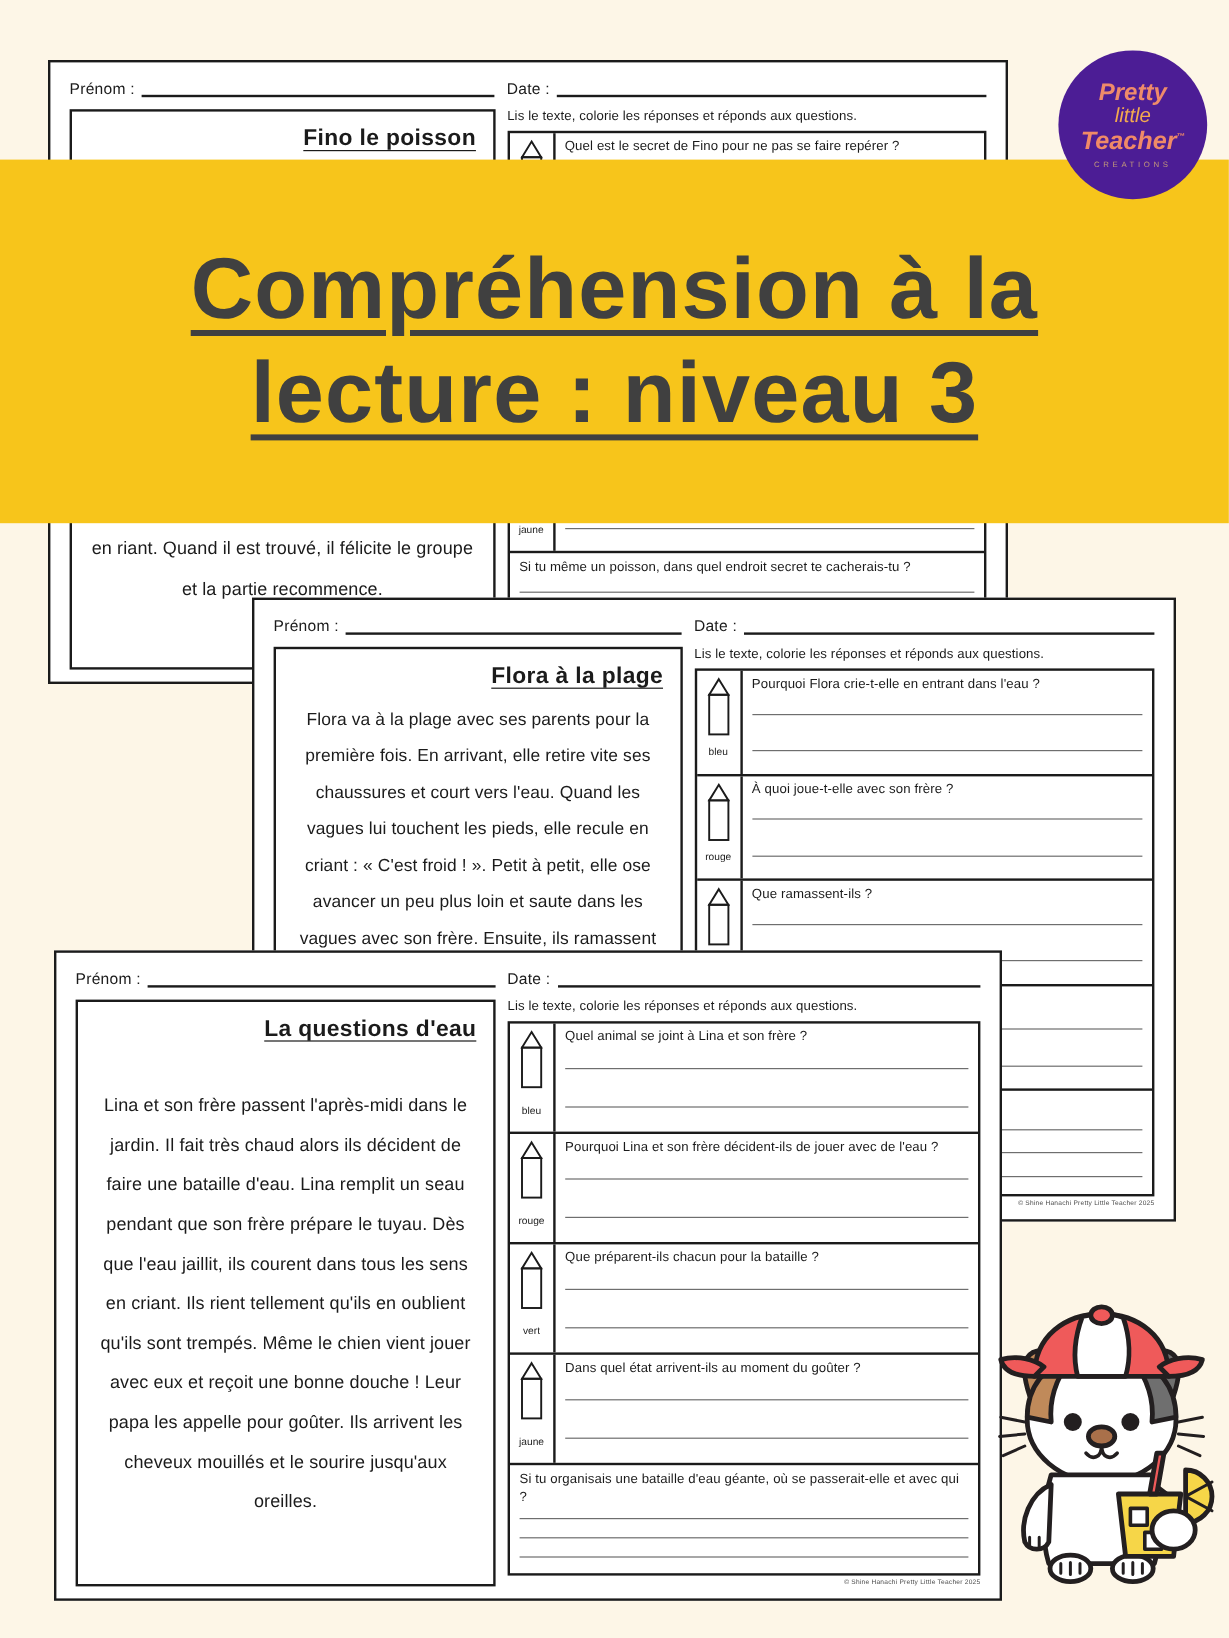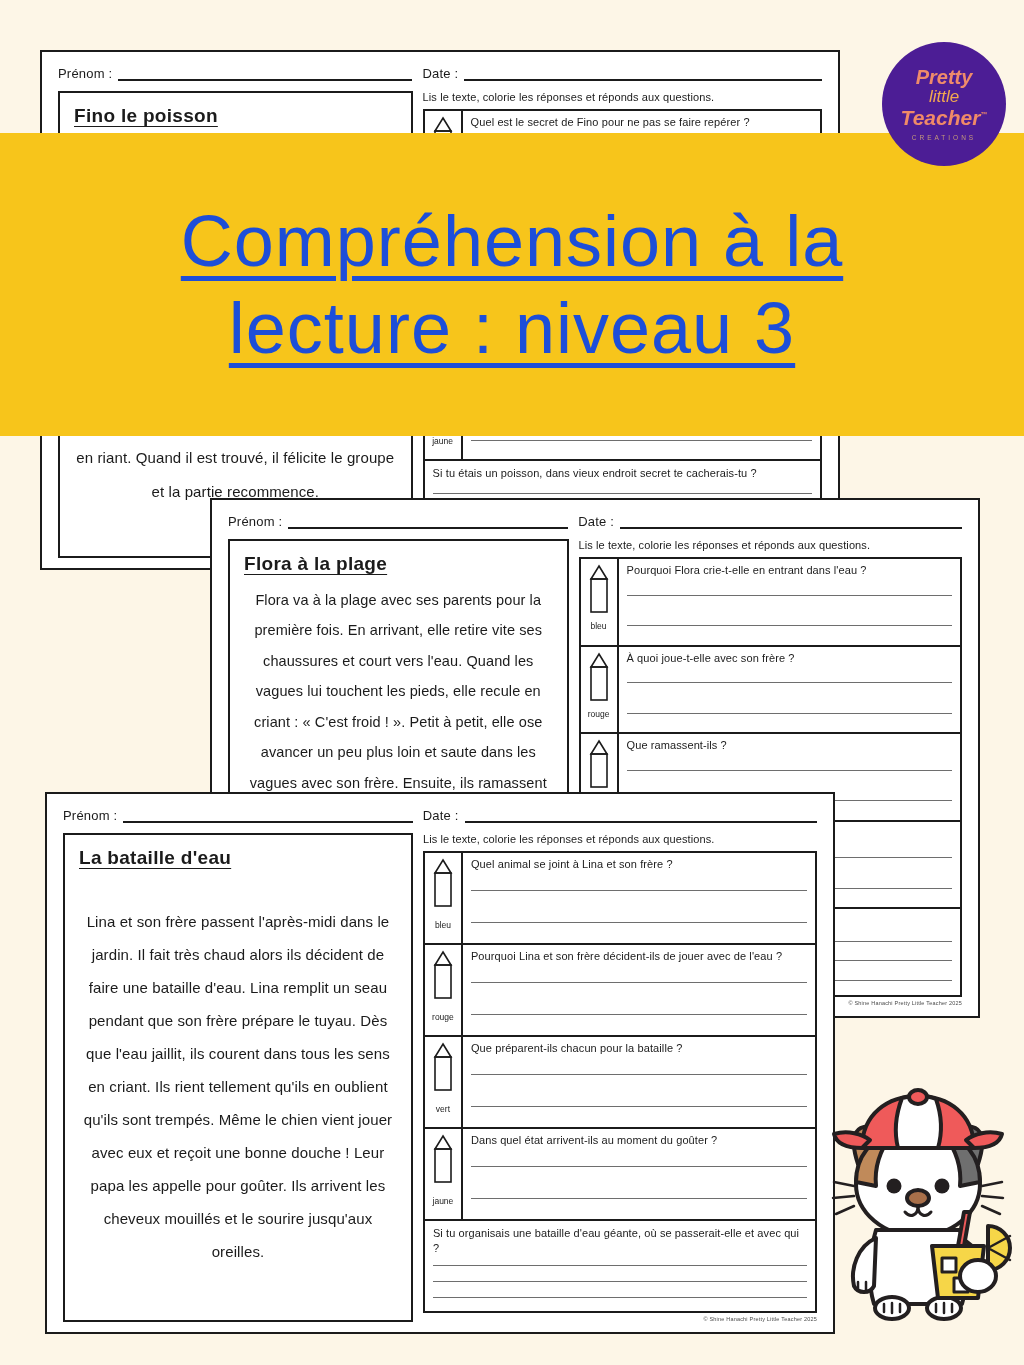--- a/index.html
+++ b/index.html
@@ -55,21 +55,21 @@
 
   
   .story {
     width: 47%;
     border: 2px solid #1b1b1b;
     padding: 12px 14px;
     display: flex;
     flex-direction: column;
   }
   .story-title {
-    text-align: left;
+    text-align: right;
     font-size: 19px;
     font-weight: bold;
     text-decoration: underline;
     text-underline-offset: 4px;
     color: #1b1b1b;
     margin-bottom: 10px;
     letter-spacing: .3px;
   }
   .story-text {
     font-size: 14.5px;
@@ -166,23 +166,23 @@
     width: 1024px; height: 303px;
     background: #f7c51b;
     z-index: 20;
     display: flex;
     flex-direction: column;
     align-items: center;
     justify-content: center;
     gap: 2px;
   }
   .banner-line {
-    color: #1d4ed8;
+    color: #404040;
     font-size: 72px;
-    font-weight: normal;
+    font-weight: bold;
     line-height: 1.18;
     white-space: nowrap;
     text-decoration: underline;
     text-decoration-thickness: 5px;
     text-underline-offset: 10px;
     letter-spacing: 1px;
     text-align: center;
   }
 
   
@@ -291,21 +291,21 @@
             <div class="qcontent">
               <div class="qtext">Où les poissons aiment-ils jouer à cache-cache ?</div>
               <div class="qlines">
                   <div class="qline"></div>
                   <div class="qline"></div>
                 </div>
             </div>
           </div>
           <div class="qrow open">
             <div class="qcontent">
-              <div class="qtext">Si tu étais un poisson, dans vieux endroit secret te cacherais-tu ?</div>
+              <div class="qtext">Si tu même un poisson, dans quel endroit secret te cacherais-tu ?</div>
               <div class="qlines">
                   <div class="qline"></div>
                   <div class="qline"></div>
                   <div class="qline"></div>
                 </div>
             </div>
           </div>
         </div>
         <div class="copyright">© Shine Hanachi Pretty Little Teacher 2025</div>
       </div>
@@ -417,21 +417,21 @@
         <span class="head-label">Prénom :</span>
         <span class="head-rule"></span>
       </div>
       <div class="head-col right">
         <span class="head-label">Date :</span>
         <span class="head-rule"></span>
       </div>
     </div>
     <div class="sheet-body">
       <div class="story">
-        <div class="story-title">La bataille d'eau</div>
+        <div class="story-title">La questions d'eau</div>
         <div class="story-text">Lina et son frère passent l'après-midi dans le jardin. Il fait très chaud alors ils décident de faire une bataille d'eau. Lina remplit un seau pendant que son frère prépare le tuyau. Dès que l'eau jaillit, ils courent dans tous les sens en criant. Ils rient tellement qu'ils en oublient qu'ils sont trempés. Même le chien vient jouer avec eux et reçoit une bonne douche ! Leur papa les appelle pour goûter. Ils arrivent les cheveux mouillés et le sourire jusqu'aux oreilles.</div>
       </div>
       <div class="qside">
         <div class="instruction">Lis le texte, colorie les réponses et réponds aux questions.</div>
         <div class="qtable">
           <div class="qrow">
             <div class="qpencil">
               <svg class="pencil-svg" width="20" height="52" viewBox="0 0 20 52">
                 <polygon points="10,2 18,15 2,15" fill="none" stroke="#1b1b1b" stroke-width="1.6"></polygon>
                 <rect x="2" y="15" width="16" height="33" fill="none" stroke="#1b1b1b" stroke-width="1.6"></rect>

